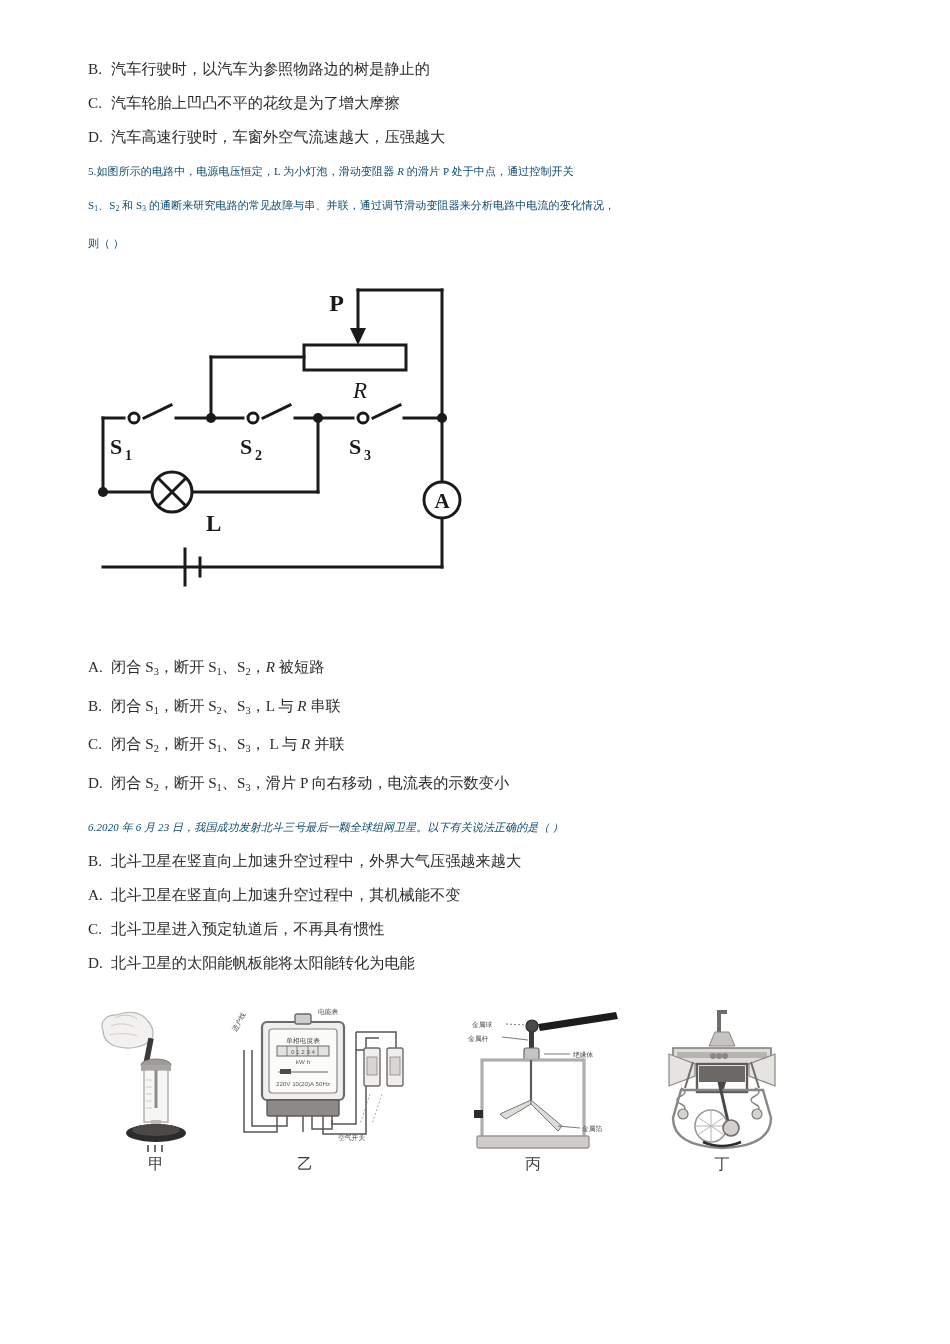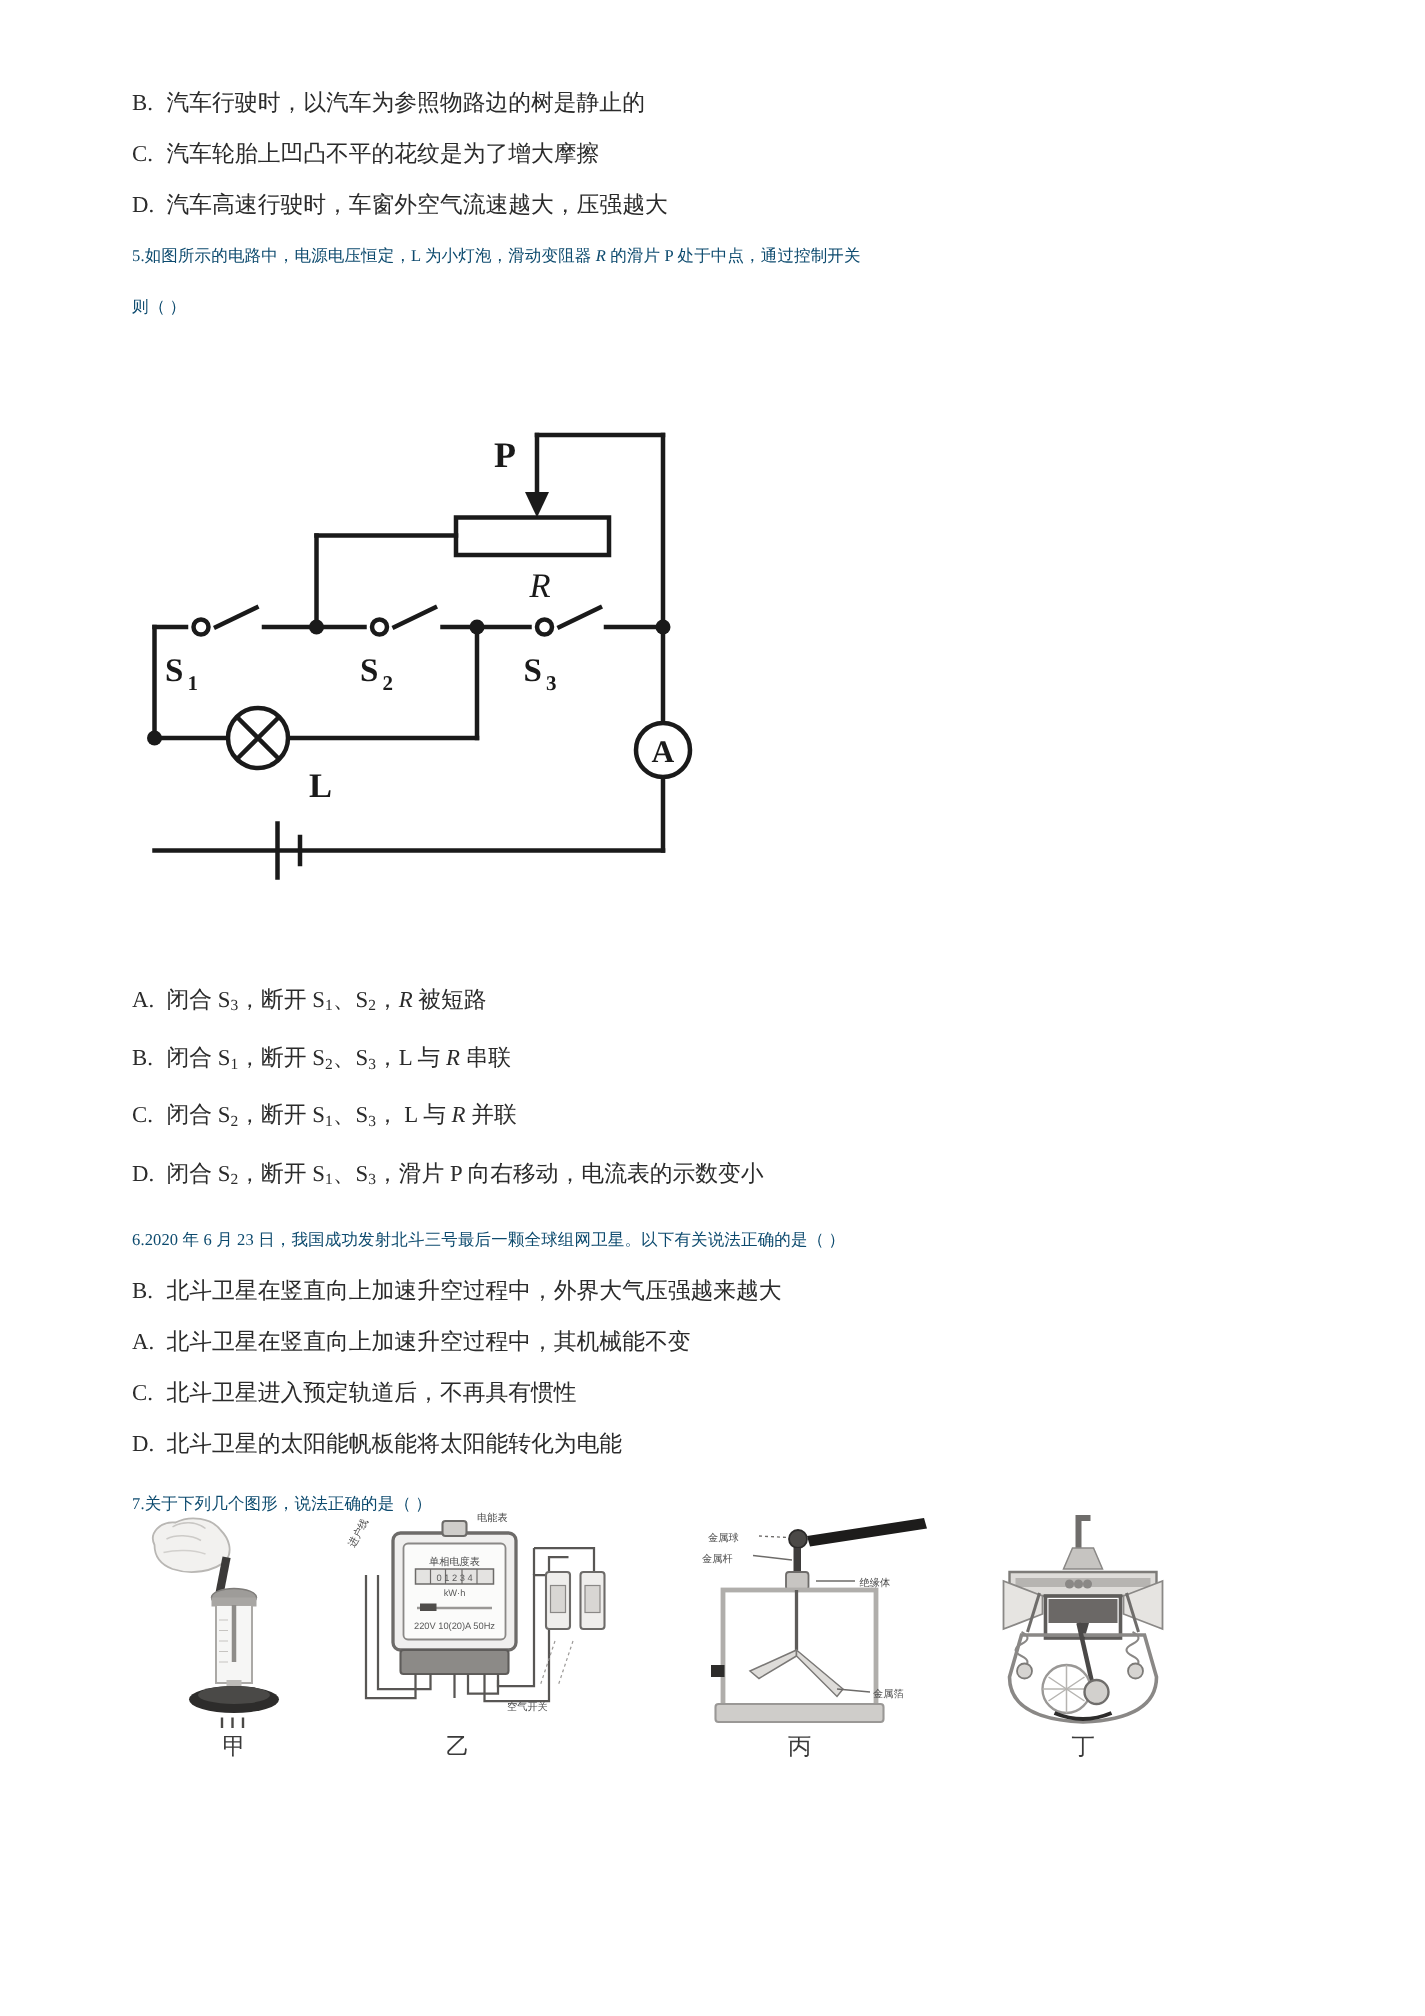--- a/index.html
+++ b/index.html
@@ -96,20 +96,21 @@
     </div>
     <div class="opt">
       <span class="lbl">C.</span><span>汽车轮胎上凹凸不平的花纹是为了增大摩擦</span>
     </div>
     <div class="opt">
       <span class="lbl">D.</span><span>汽车高速行驶时，车窗外空气流速越大，压强越大</span>
     </div>
 
     <div class="stem">
       <div class="q-line"><span>5.如图所示的电路中，电源电压恒定，L 为小灯泡，滑动变阻器 </span><i class="var">R</i><span> 的滑片 P 处于中点，通过控制开关</span></div>
+      <div class="q-line"><span>S</span><sub>1</sub><span>、S</span><sub>2</sub><span> 和 S</span><sub>3</sub><span> 的通断来研究电路的常见故障与串、并联，通过调节滑动变阻器来分析电路中电流的变化情况，</span></div>
       <div class="q-line">则（      ）</div>
     </div>
   </div>
 
   <div class="circuit-wrap">
     <svg width="400" height="340" viewBox="0 0 400 340" xmlns="http://www.w3.org/2000/svg">
       <g fill="none" stroke="#1a1a1a" stroke-width="3" stroke-linecap="square">
 
         <path d="M270 12 L354 12"></path>
 
@@ -201,36 +202,35 @@
     </div>
 
     <div class="opt">
       <span class="lbl">C.</span><span>闭合 S</span><sub>2</sub><span>，断开 S</span><sub>1</sub><span>、S</span><sub>3</sub><span>， L 与 </span><i class="var">R</i><span> 并联</span>
     </div>
 
     <div class="opt">
       <span class="lbl">D.</span><span>闭合 S</span><sub>2</sub><span>，断开 S</span><sub>1</sub><span>、S</span><sub>3</sub><span>，滑片 P 向右移动，电流表的示数变小</span>
     </div>
 
-    <div class="q-line" style="margin-top:6px;">6.2020 年 6 月 23 日，我国成功发射北斗三号最后一颗全球组网卫星。以下有关说法正确的是（     ）</div>
+    <div class="q-line" style="margin-top:6px;font-style:italic;">6.2020 年 6 月 23 日，我国成功发射北斗三号最后一颗全球组网卫星。以下有关说法正确的是（     ）</div>
 
     <div class="opt">
       <span class="lbl">B.</span><span>北斗卫星在竖直向上加速升空过程中，外界大气压强越来越大</span>
     </div>
     <div class="opt">
       <span class="lbl">A.</span><span>北斗卫星在竖直向上加速升空过程中，其机械能不变</span>
     </div>
     <div class="opt">
       <span class="lbl">C.</span><span>北斗卫星进入预定轨道后，不再具有惯性</span>
     </div>
     <div class="opt">
       <span class="lbl">D.</span><span>北斗卫星的太阳能帆板能将太阳能转化为电能</span>
     </div>
 
-    <div class="q-line" style="margin-top:6px;">7.关于下列几个图形，说法正确的是（     ）</div>
   </div>
 
   <div class="fig-strip">
 
     <div class="fig" style="left:8px;">
       <svg width="130" height="150" viewBox="0 0 130 150">
 
         <g>
           <path d="M10 28 C6 20 14 12 24 13 C34 8 48 10 54 18 C60 24 62 32 58 38 C50 46 34 48 22 44 C14 41 10 35 10 28 Z" fill="#f2f1ef" stroke="#b9b7b4" stroke-width="1.2"></path>
           <path d="M22 16 C28 12 38 12 44 17" fill="none" stroke="#c9c7c4" stroke-width="1"></path>

